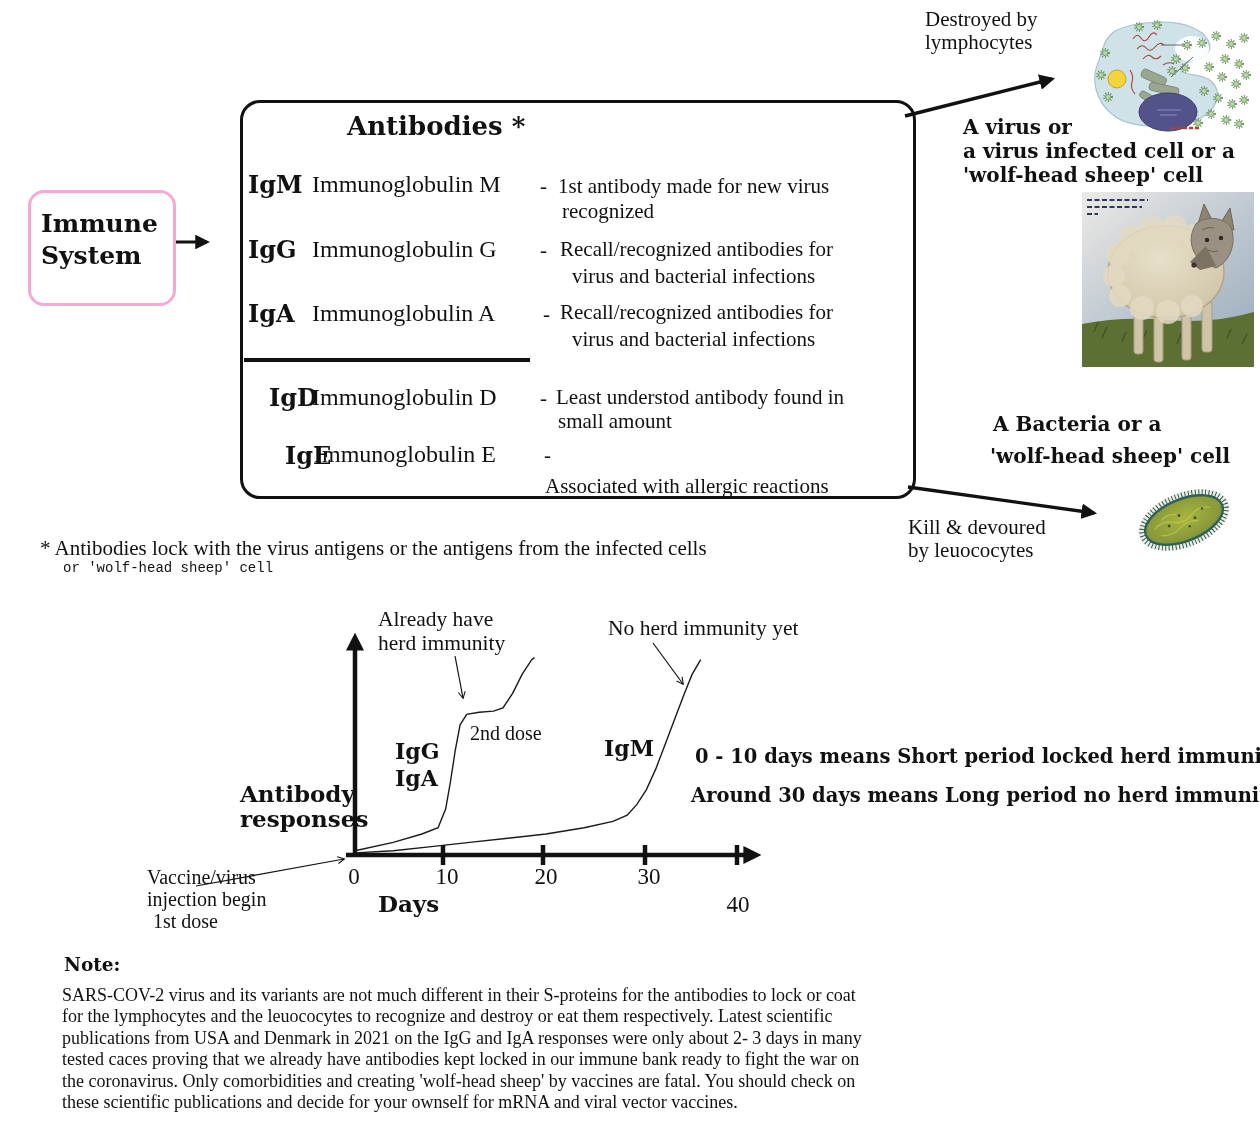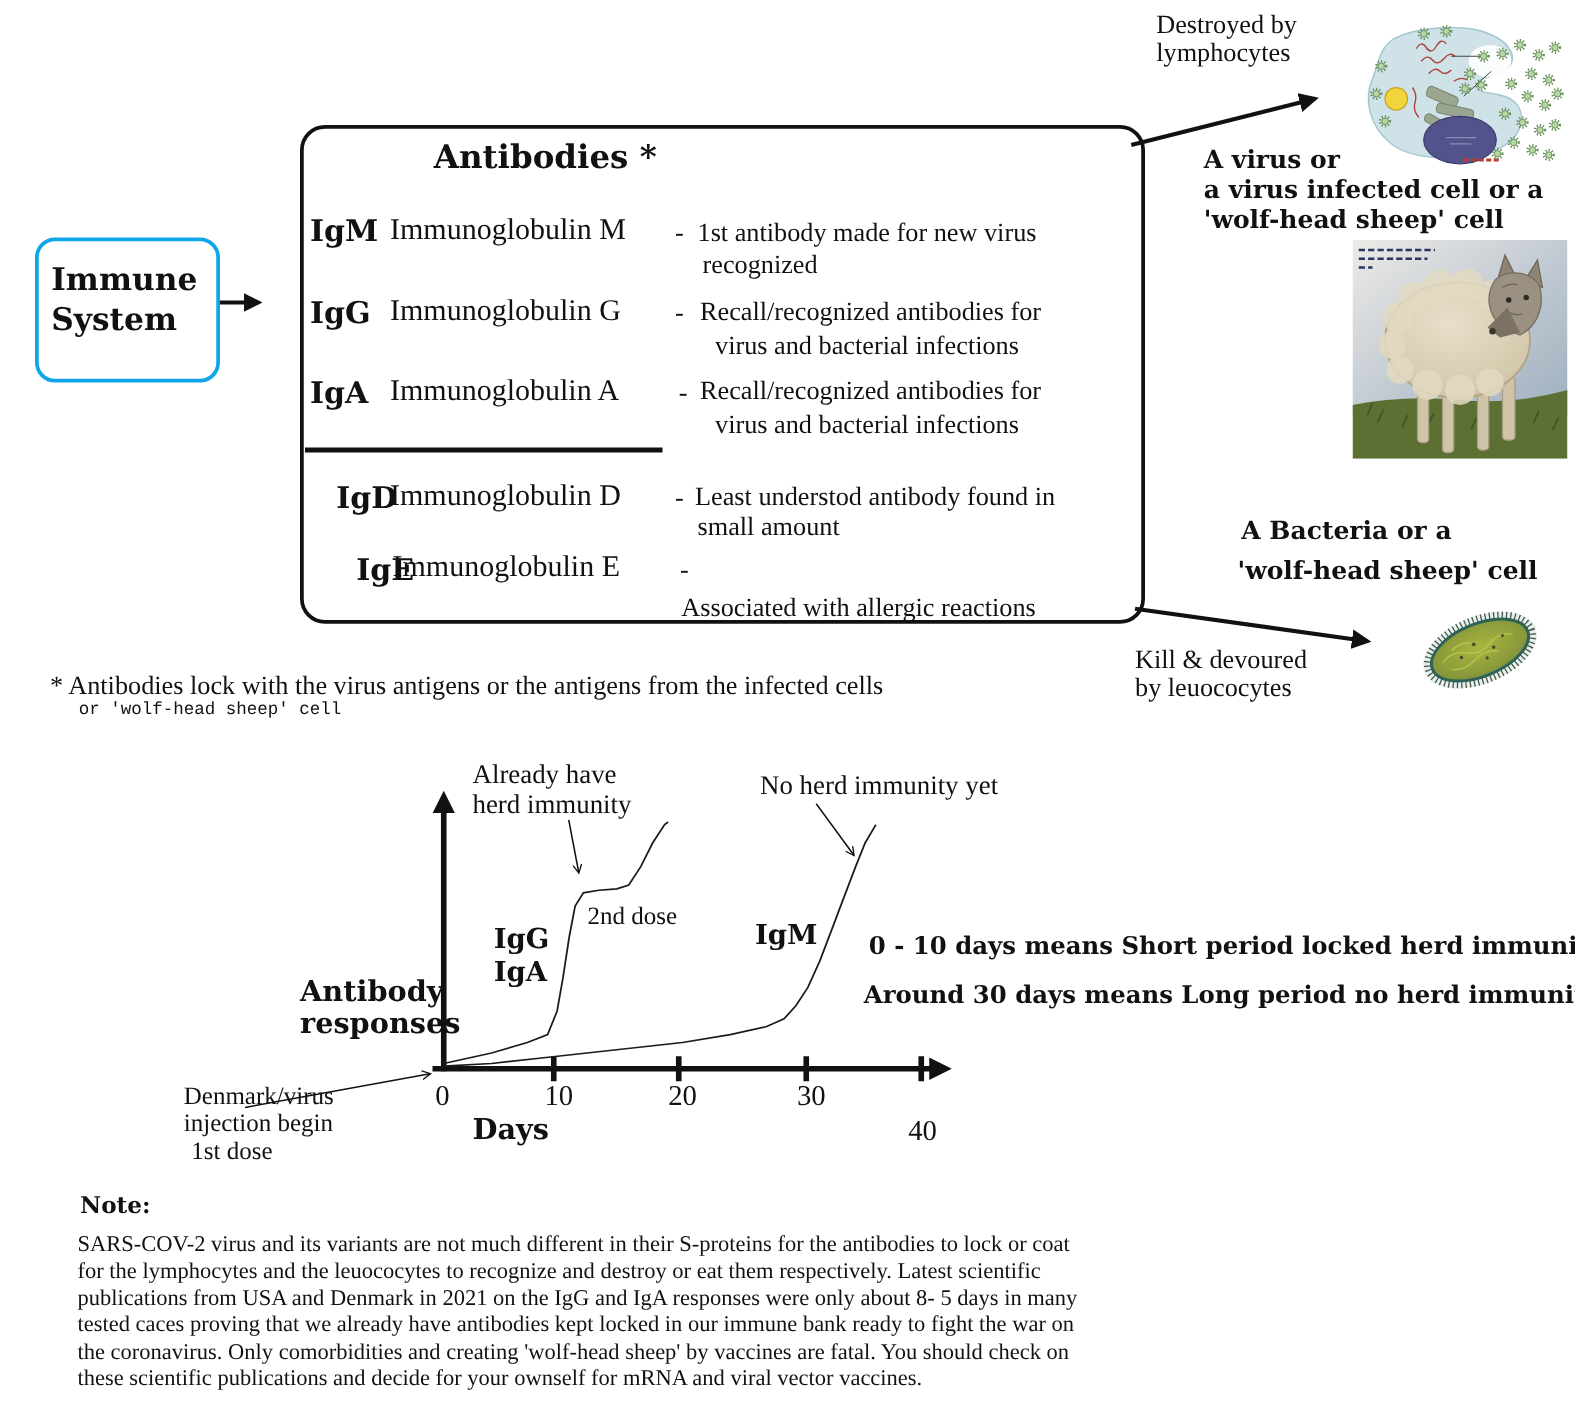--- a/index.html
+++ b/index.html
@@ -2,21 +2,21 @@
 <html><head>
 <meta charset="utf-8">
 <style>
   html,body{margin:0;padding:0;background:#fff;}
   .canvas{position:relative;width:1260px;height:1136px;background:#fff;overflow:hidden;
           font-family:"Liberation Serif","DejaVu Serif",serif;color:#111;}
   .abs{position:absolute;white-space:nowrap;}
   .b{font-family:"DejaVu Serif","Liberation Serif",serif;font-weight:700;}
   .overlay{position:absolute;left:0;top:0;pointer-events:none;}
   .immune-box{position:absolute;left:28px;top:190px;width:142px;height:110px;
-              border:3px solid #0ea5e9;border-radius:16px;}
+              border:3px solid #f9a8d4;border-radius:16px;}
   .immune-box .line{position:absolute;left:10px;font-size:25px;line-height:30px;}
   .ab-box{position:absolute;left:240px;top:100px;width:670px;height:393px;
           border:3.5px solid #111;border-radius:20px;}
   .ab-title{font-size:26px;}
   .ab-abbr{font-size:24px;}
   .ab-name{font-size:24px;}
   .ab-dash{font-size:21px;}
   .ab-desc{font-size:21px;}
   .divider{position:absolute;left:244px;top:358px;width:286px;height:3.5px;background:#111;}
   .t20{font-size:21px;line-height:23px;}
@@ -288,27 +288,27 @@
     <div>responses</div>
   </div>
   <div class="abs b" style="left:695px;top:745px;font-size:19.5px;">0 - 10 days means Short period locked herd immunity</div>
   <div class="abs b" style="left:691px;top:784px;font-size:19.5px;">Around 30 days means Long period no herd immunity</div>
   <div class="abs tick" style="left:339px;top:864px;">0</div>
   <div class="abs tick" style="left:432px;top:864px;">10</div>
   <div class="abs tick" style="left:531px;top:864px;">20</div>
   <div class="abs tick" style="left:634px;top:864px;">30</div>
   <div class="abs tick" style="left:723px;top:864px;margin-top:28px;">40</div>
   <div class="abs b" style="left:378px;top:890px;font-size:23px;">Days</div>
-  <div class="abs t19" style="left:147px;top:866px;">Denmark/virus</div>
+  <div class="abs t19" style="left:147px;top:866px;">Vaccine/virus</div>
   <div class="abs t19" style="left:147px;top:888px;">injection begin</div>
   <div class="abs t19" style="left:153px;top:910px;">1st dose</div>
 
   <div class="abs b" style="left:64px;top:954px;font-size:18.5px;">Note:</div>
   <div class="abs" style="left:62px;top:985px;">
     <div class="note-line">SARS-COV-2 virus and its variants are not much different in their S-proteins for the antibodies to lock or coat</div>
     <div class="note-line">for the  lymphocytes and the leuococytes to recognize and destroy or eat them respectively.  Latest scientific</div>
-    <div class="note-line">publications from USA and  Denmark in 2021 on the IgG and IgA responses were only about 8- 5 days in many</div>
+    <div class="note-line">publications from USA and  Denmark in 2021 on the IgG and IgA responses were only about 2- 3 days in many</div>
     <div class="note-line">tested caces proving that we already have antibodies kept locked in our immune bank ready to fight the war on</div>
     <div class="note-line">the coronavirus.  Only comorbidities and creating 'wolf-head sheep' by vaccines are fatal. You should check on</div>
     <div class="note-line">these scientific publications and decide for your ownself for mRNA and viral vector vaccines.</div>
   </div>
 
 </div>
 
 </body></html>

